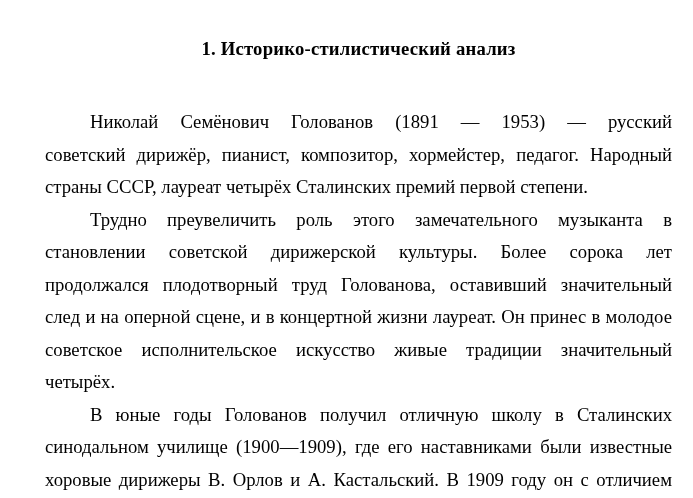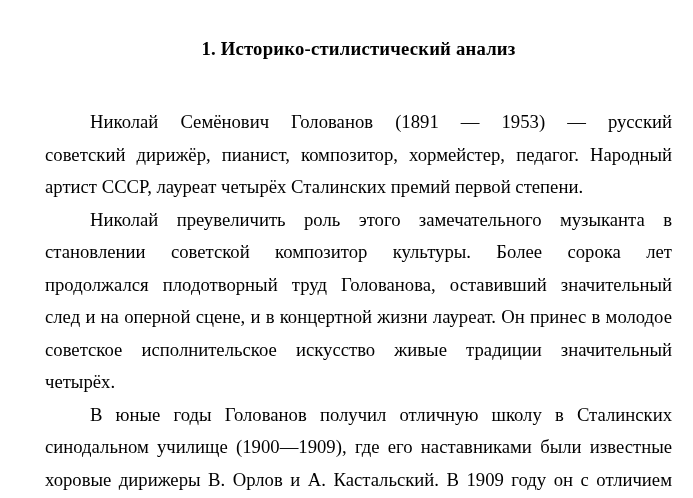--- a/index.html
+++ b/index.html
@@ -54,26 +54,26 @@
 </head>
 <body>
 
 <div class="page">
 
   <h1 class="doc-title">1. Историко-стилистический анализ</h1>
 
   <div class="para para-first">
     <div class="line first">Николай Семёнович Голованов&nbsp;(1891&nbsp;—&nbsp;1953)&nbsp;— русский</div>
     <div class="line">советский&nbsp;дирижёр, пианист, композитор, хормейстер, педагог.&nbsp;Народный</div>
-    <div class="line last">артист СССР, лауреат четырёх Сталинских премий первой степени.</div>
+    <div class="line last">страны СССР, лауреат четырёх Сталинских премий первой степени.</div>
   </div>
 
   <div class="para">
-    <div class="line first">Николай преувеличить роль этого замечательного музыканта в</div>
-    <div class="line">становлении советской композитор культуры. Более сорока лет</div>
+    <div class="line first">Трудно преувеличить роль этого замечательного музыканта в</div>
+    <div class="line">становлении советской дирижерской культуры. Более сорока лет</div>
     <div class="line">продолжался плодотворный труд Голованова, оставивший значительный</div>
     <div class="line">след и на оперной сцене, и в концертной жизни лауреат. Он принес в молодое</div>
     <div class="line">советское исполнительское искусство живые традиции значительный</div>
     <div class="line last">четырёх.</div>
   </div>
 
   <div class="para">
     <div class="line first">В юные годы Голованов получил отличную школу в Сталинских</div>
     <div class="line">синодальном училище (1900—1909), где его наставниками были известные</div>
     <div class="line">хоровые дирижеры В. Орлов и А. Кастальский. В 1909 году он с отличием</div>

